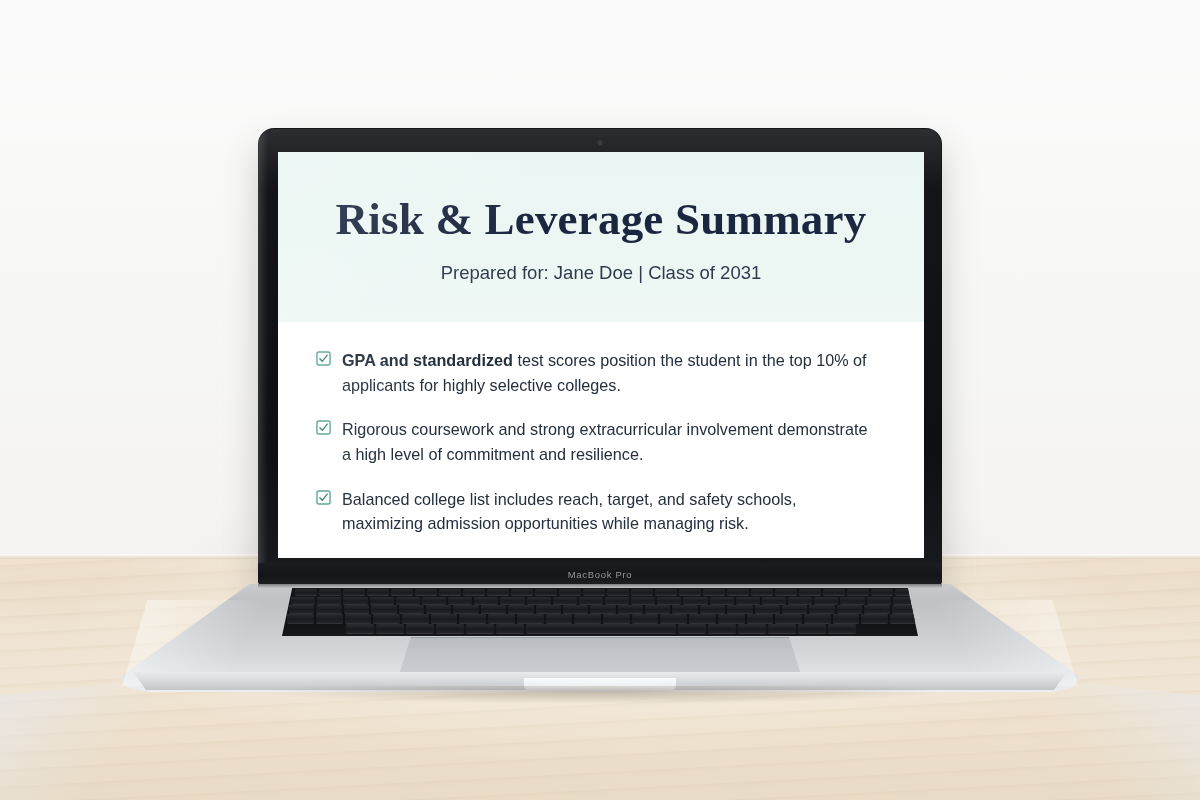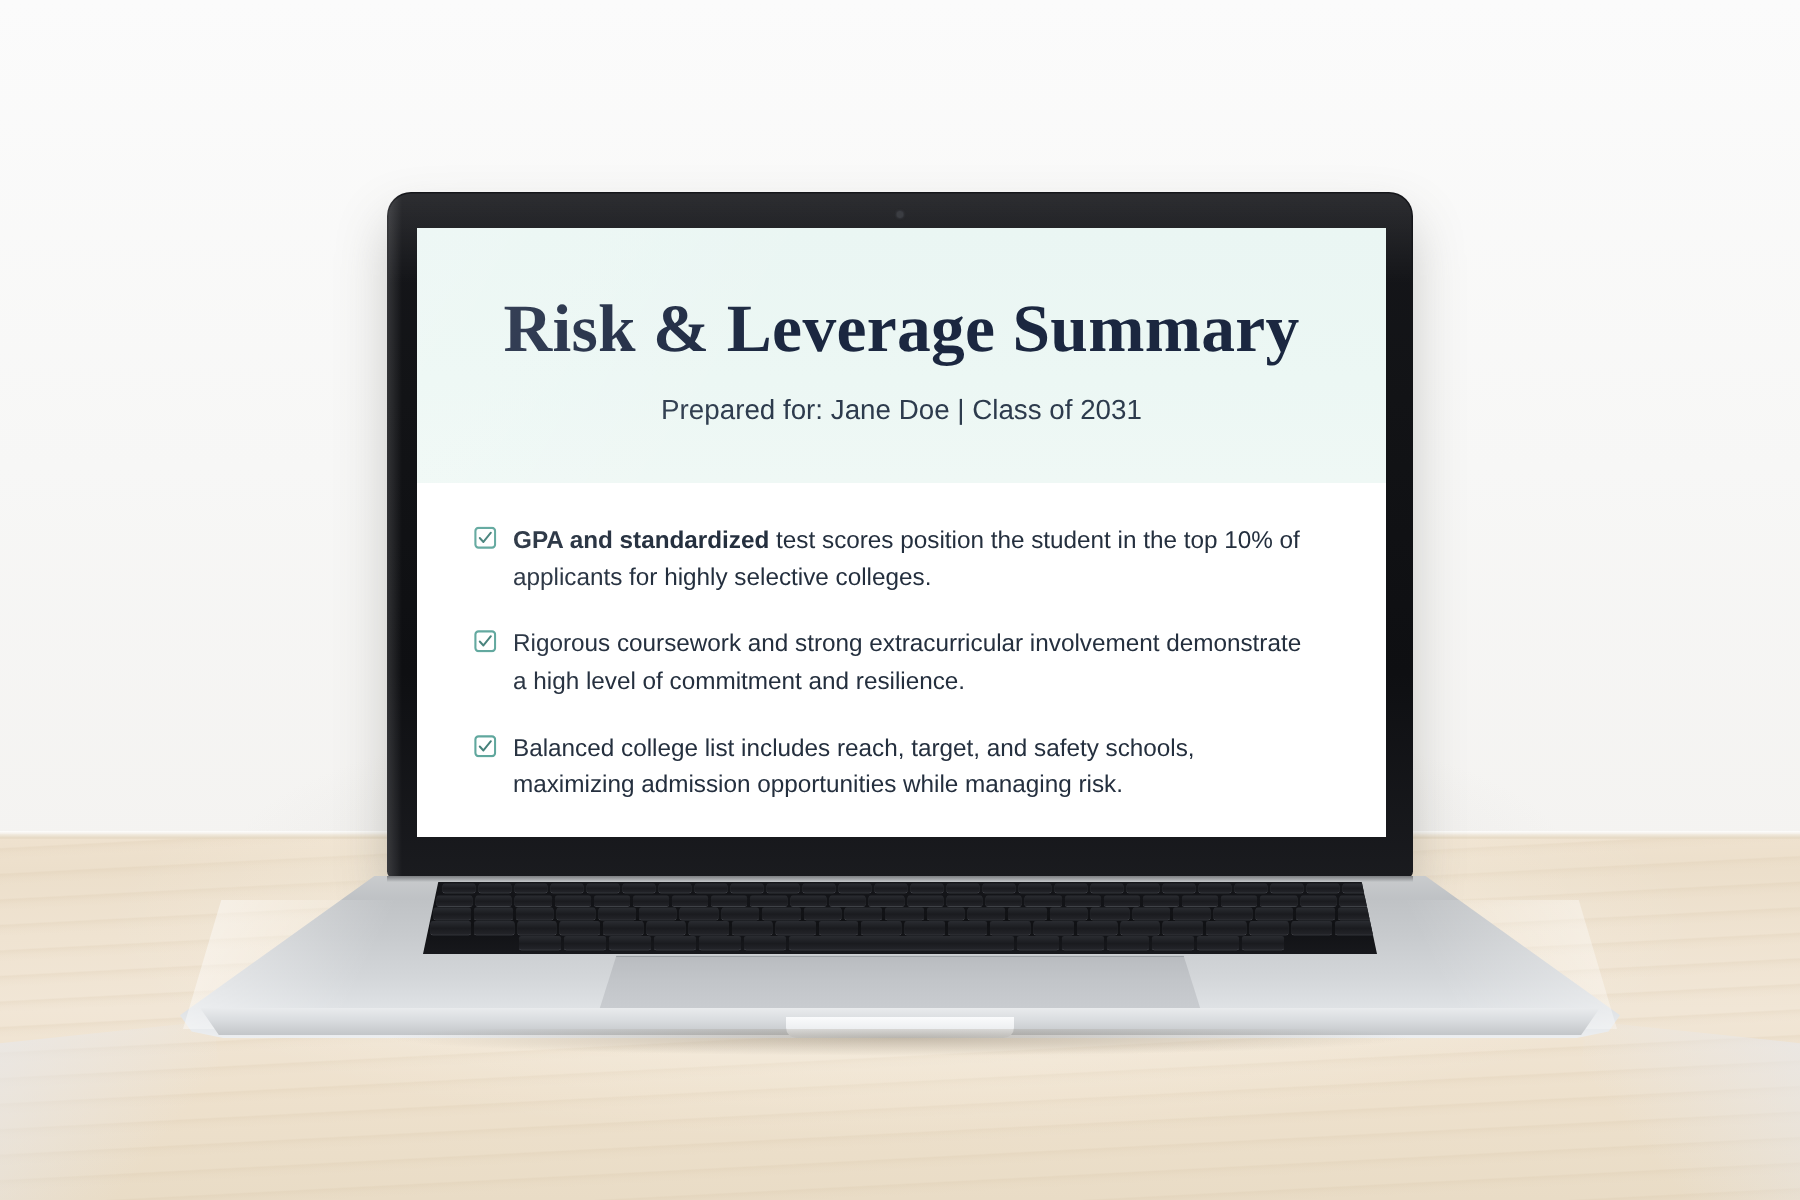--- a/index.html
+++ b/index.html
@@ -343,20 +343,23 @@
               <path d="M4.1 8.2 L6.7 11.0 L12.0 4.4" fill="none" stroke="#3f7d76" stroke-width="1.4" stroke-linecap="round" stroke-linejoin="round"></path>
             </svg>
             <div class="btext">Balanced college list includes reach, target, and safety schools, maximizing admission opportunities while managing risk.</div>
           </div>
 
         </div>
       </div>
     </div>
     <div class="screen-glare"></div>
 
+    <div class="brandbar">
+      <span>MacBook Pro</span>
+    </div>
 
     <div class="base"></div>
     <div class="hinge-gap"></div>
     <div class="keyboard" id="keyboard">
         <div class="kbrow" style="top: 1px; height: 6px; padding-left: 6px; padding-right: 6px;">
           <div class="key" style="width: 22px; height: 6px;"></div>
           <div class="key" style="width: 22px; height: 6px;"></div>
           <div class="key" style="width: 22px; height: 6px;"></div>
           <div class="key" style="width: 22px; height: 6px;"></div>
           <div class="key" style="width: 22px; height: 6px;"></div>

